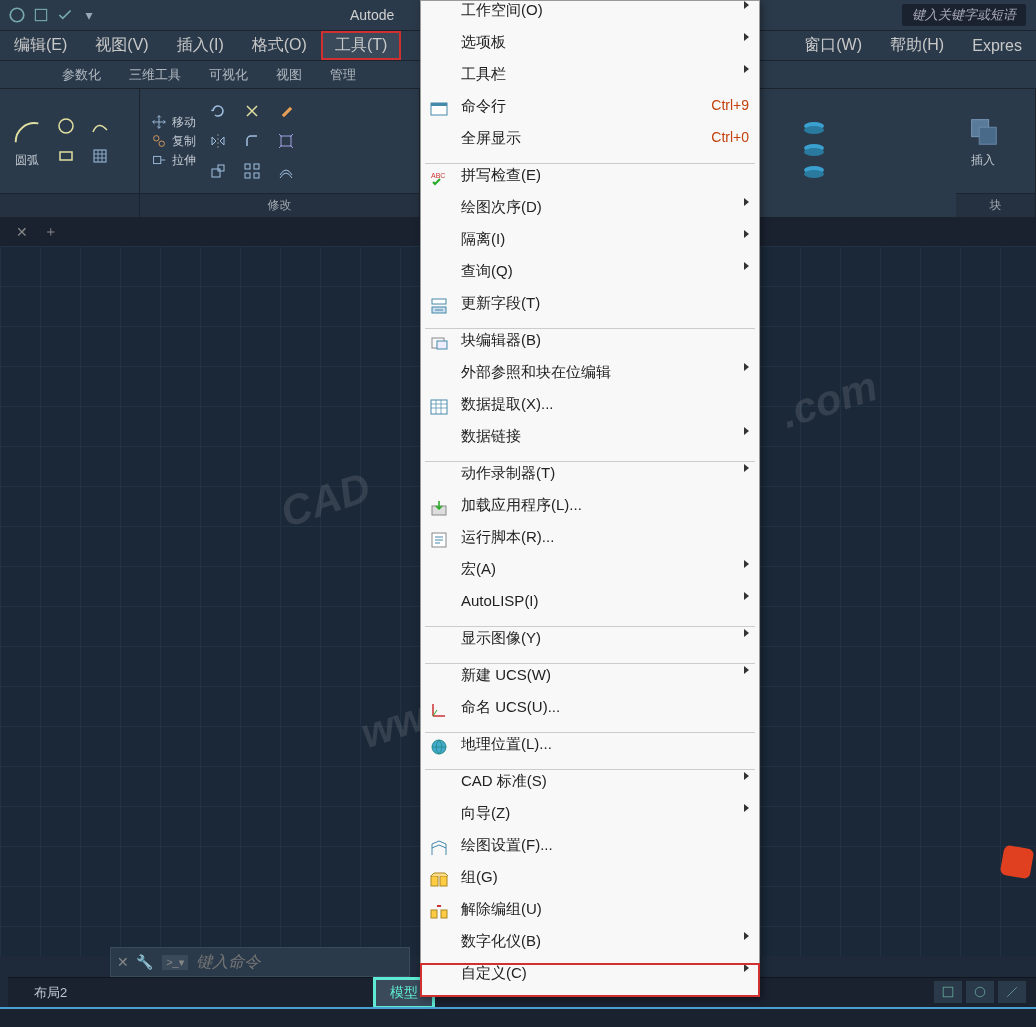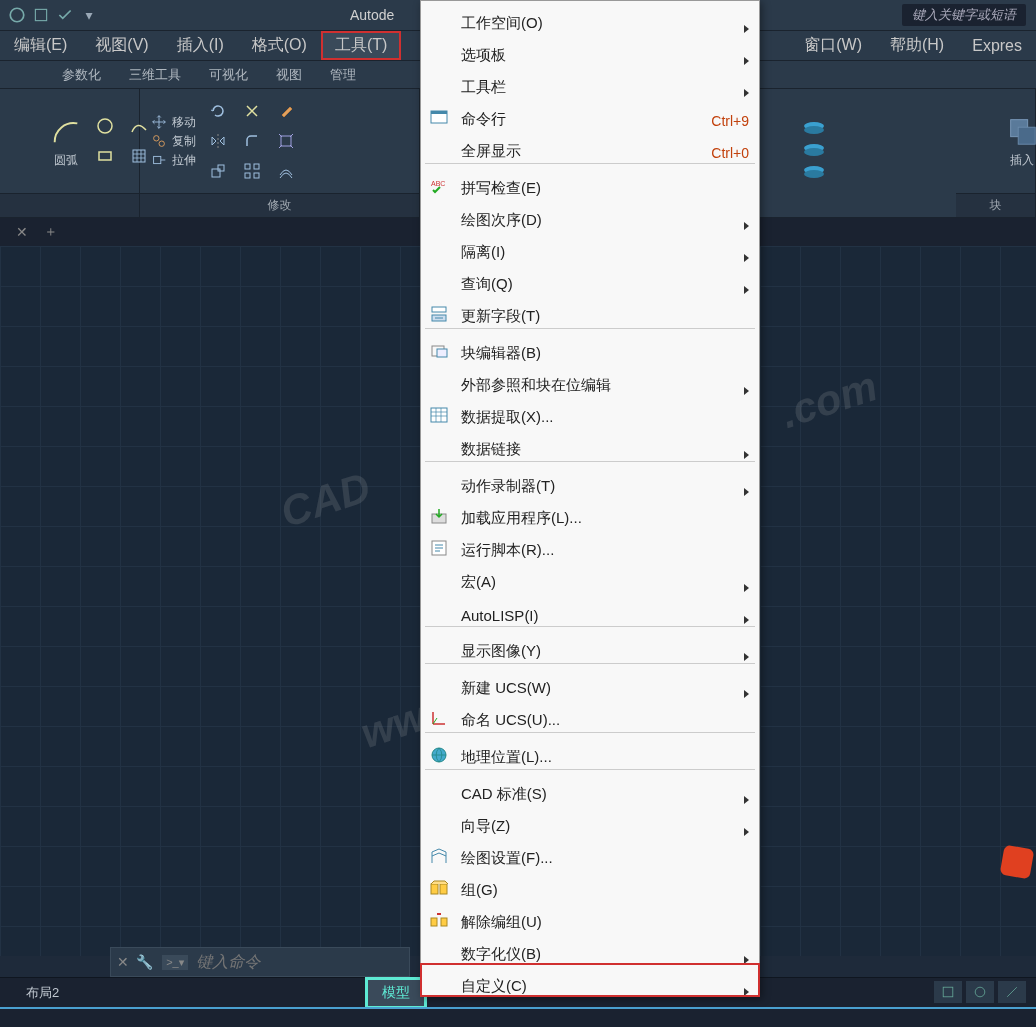--- a/index.html
+++ b/index.html
@@ -88,21 +88,21 @@
 }
 .panel-body { flex: 1; display: flex; align-items: center; padding: 6px 10px; gap: 10px; }
 .panel-label {
   height: 24px; background: #253140;
   display: flex; align-items: center; justify-content: center;
   color: #a0a8b0; font-size: 12px;
   border-top: 1px solid #1a232e;
 }
 .bigbtn {
   display: flex; flex-direction: column; align-items: center; gap: 4px;
-  color: #c0c8d0; font-size: 12px; margin-left: 39px;
+  color: #c0c8d0; font-size: 12px;
 }
 .bigbtn svg { width: 34px; height: 34px; }
 .smallgrid {
   display: grid; grid-template-columns: repeat(2, auto); gap: 6px 10px;
 }
 .smallgrid.cols3 { grid-template-columns: repeat(3, auto); }
 .smallbtn {
   display: flex; align-items: center; gap: 4px;
   color: #c0c8d0; font-size: 12px; white-space: nowrap;
 }
@@ -155,21 +155,21 @@
   width: 300px;
 }
 .cmdline input {
   background: transparent; border: none; color: #888;
   font-style: italic; font-size: 16px; flex: 1; outline: none;
 }
 
 
 .layouttabs {
   position: absolute;
-  left: 0; bottom: 20px; right: 0;
+  left: 8px; bottom: 20px; right: 0;
   height: 30px;
   background: #1a2230;
   display: flex; align-items: center;
   padding-left: 10px;
   border-top: 1px solid #0f1620;
 }
 .layouttab {
   padding: 4px 16px;
   color: #c0c8d0;
   font-size: 13px;
@@ -206,21 +206,21 @@
   position: absolute;
   left: 420px; top: 0;
   width: 340px;
   background: #f8f8f8;
   border: 1px solid #999;
   box-shadow: 2px 2px 8px rgba(0,0,0,0.4);
   z-index: 100;
 }
 .dd-item {
   display: flex;
-  align-items: flex-end;
+  align-items: flex-start;
   height: 32px;
   padding: 0 10px 0 4px;
   color: #222;
   font-size: 15px;
   position: relative;
 }
 .dd-icon {
   width: 28px; height: 24px;
   display: flex; align-items: center; justify-content: center;
   margin-right: 8px;

